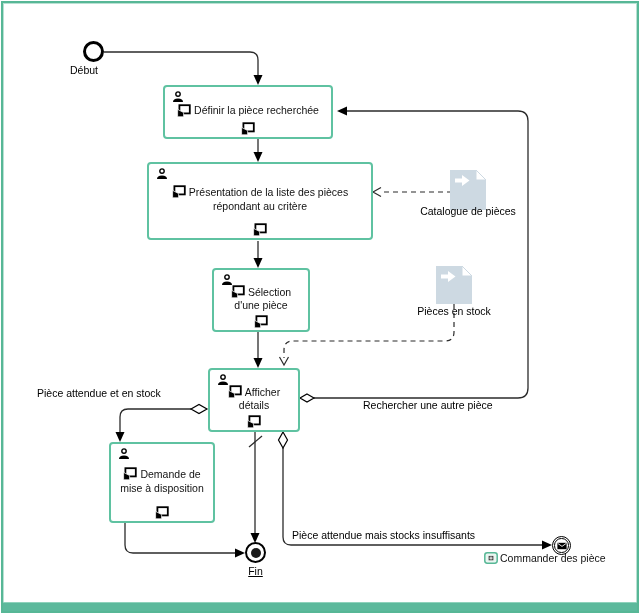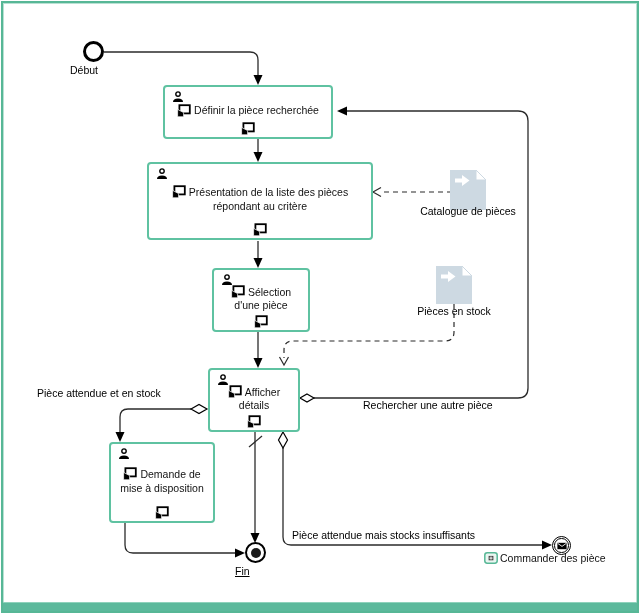--- a/index.html
+++ b/index.html
@@ -94,21 +94,21 @@
       <path d="M279.5,357 L284,365 L288.5,357"></path>
     </g>
   </svg>
 
   <div class="event start"></div>
   <div class="lbl" style="left:54px;top:64px;width:44px;text-align:right;">Début</div>
 
   <div class="event end">
       <div class="dot"></div>
     </div>
-  <div class="lbl" style="left:235px;top:565px;width:41px;text-decoration:underline;">Fin</div>
+  <div class="lbl" style="left:235px;top:565px;width:41px;text-align:center;text-decoration:underline;">Fin</div>
 
   <div class="task" style="left:163px;top:85px;width:170px;height:54px;">
     <span class="person">
       <svg width="12" height="12" viewBox="0 0 12 12">
           <circle cx="6" cy="3.1" r="2.2" fill="#fff" stroke="#000" stroke-width="1.4"></circle>
           <path d="M1,11 Q1,7.4 6,7.4 Q11,7.4 11,11 Z" fill="#000"></path>
         </svg>
     </span>
     <div class="content oneline">
       <svg width="14" height="13" viewBox="0 0 14 13">

